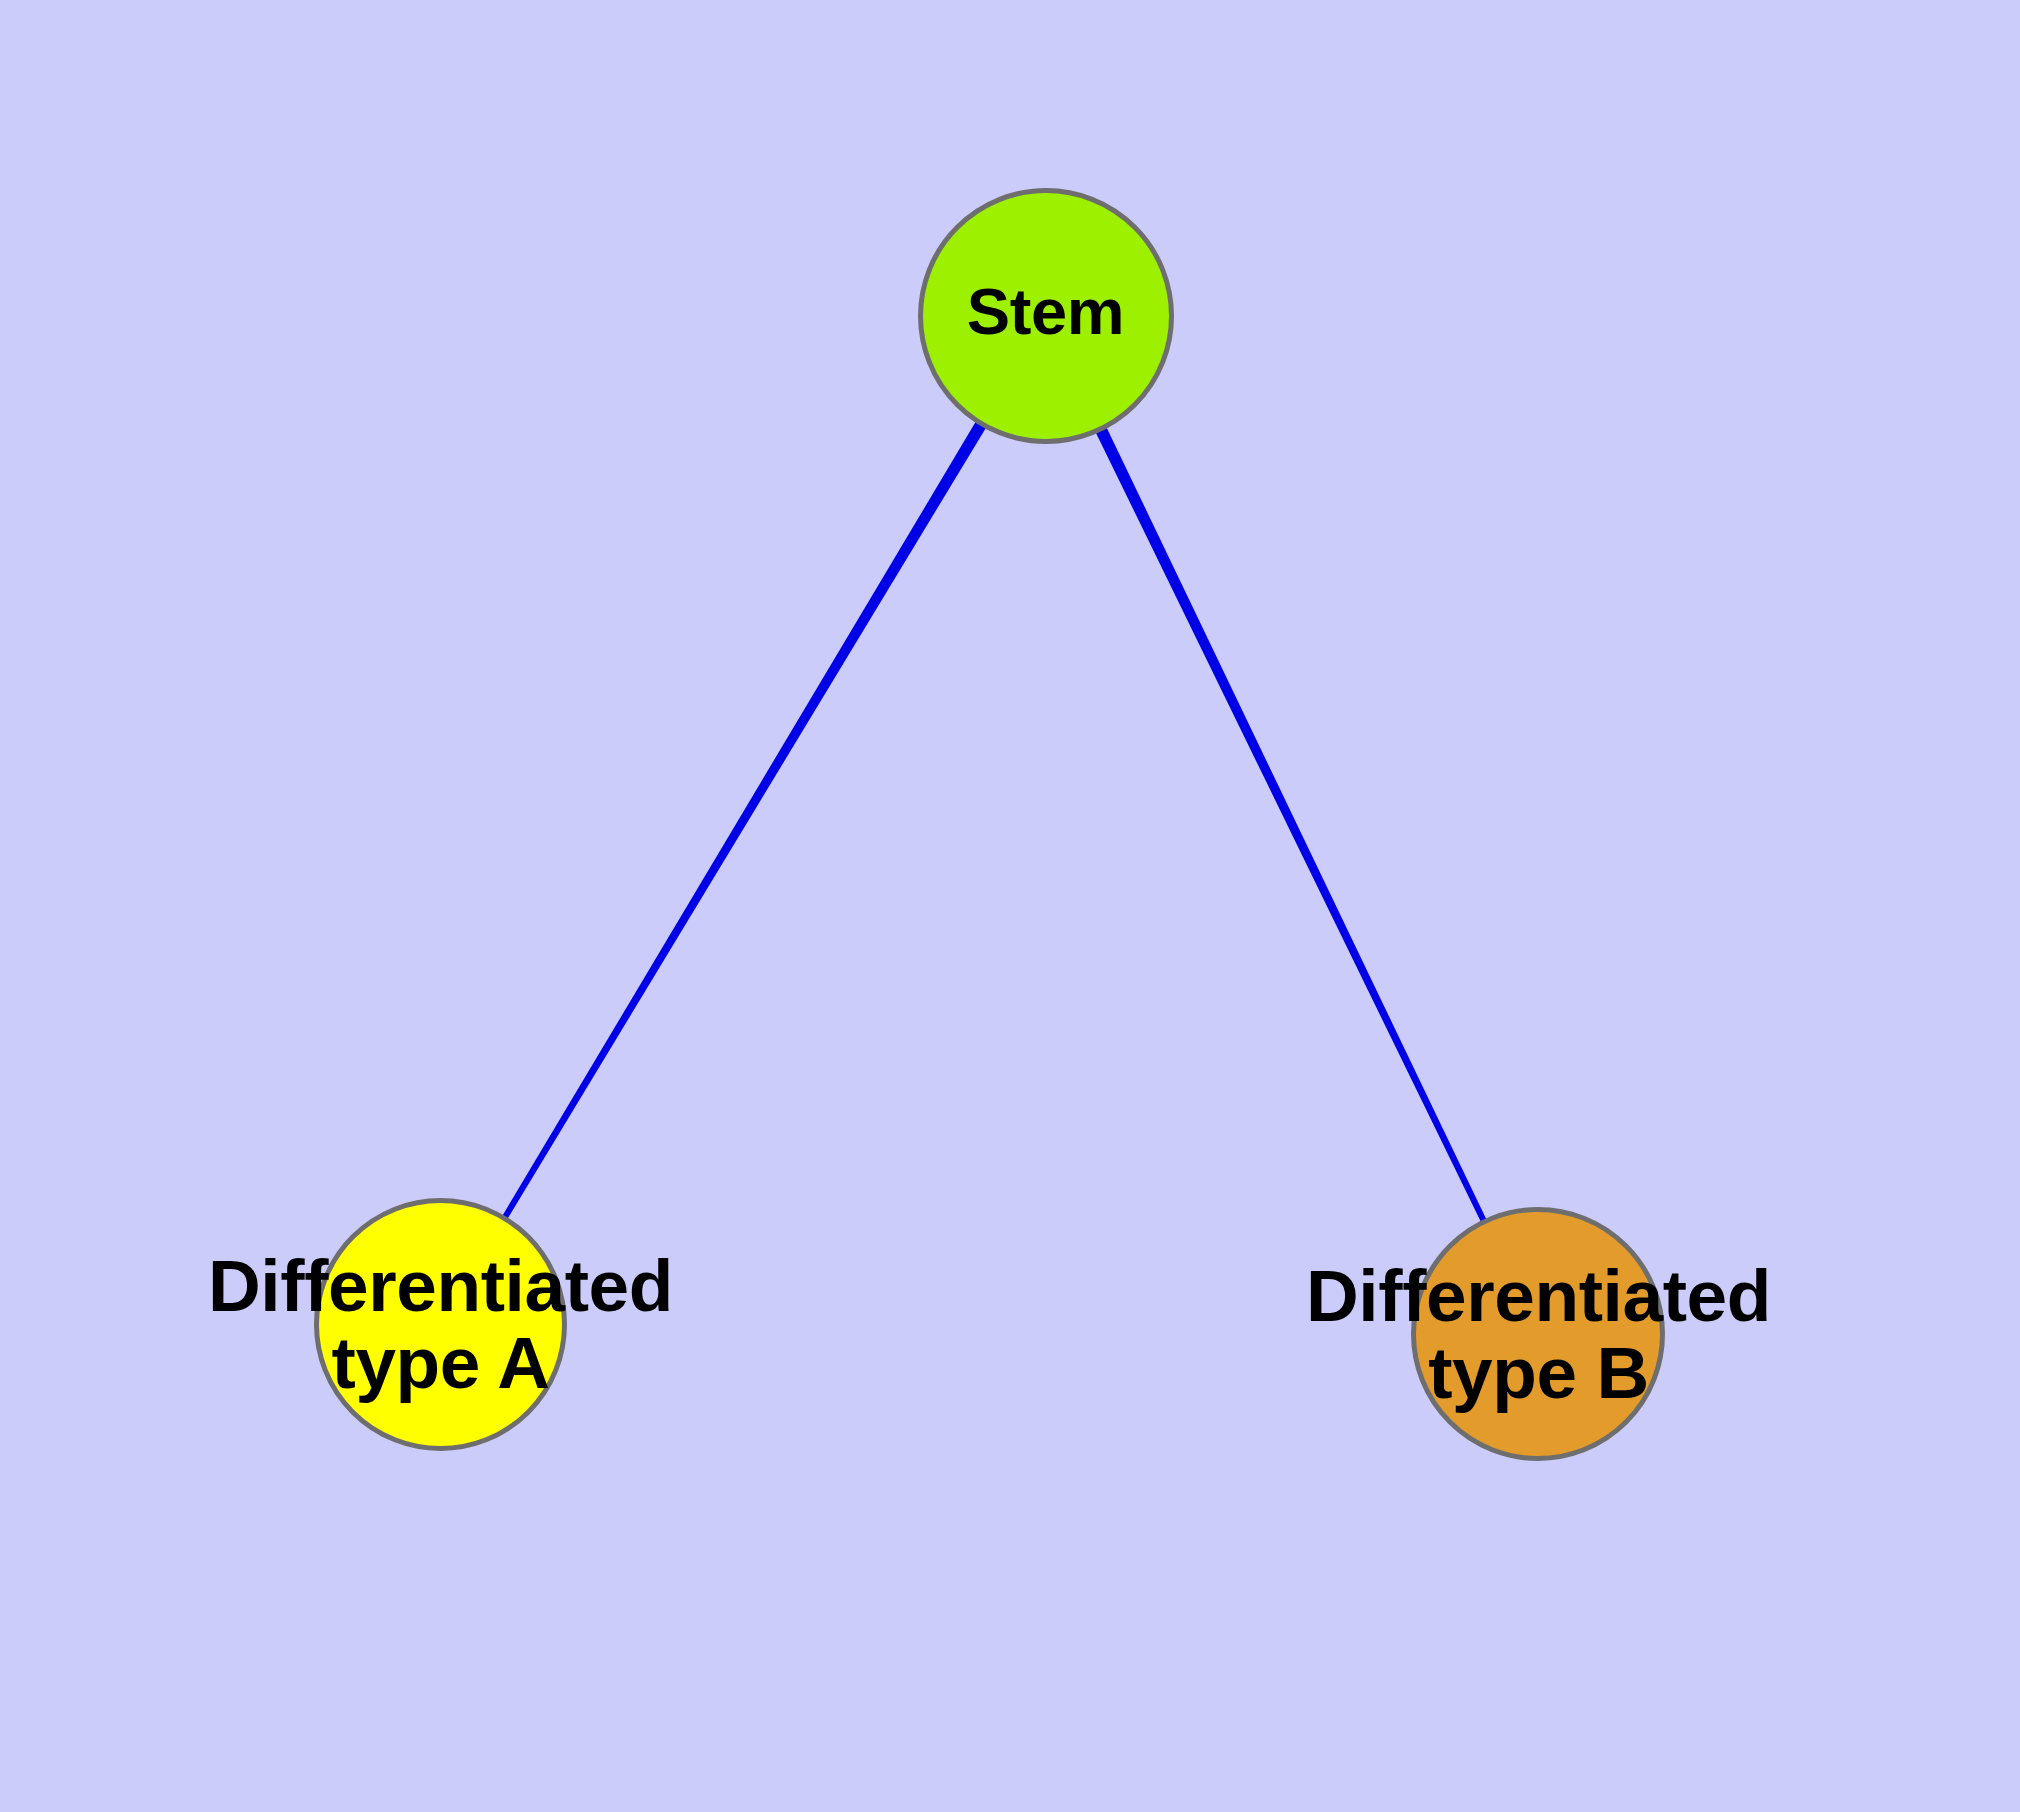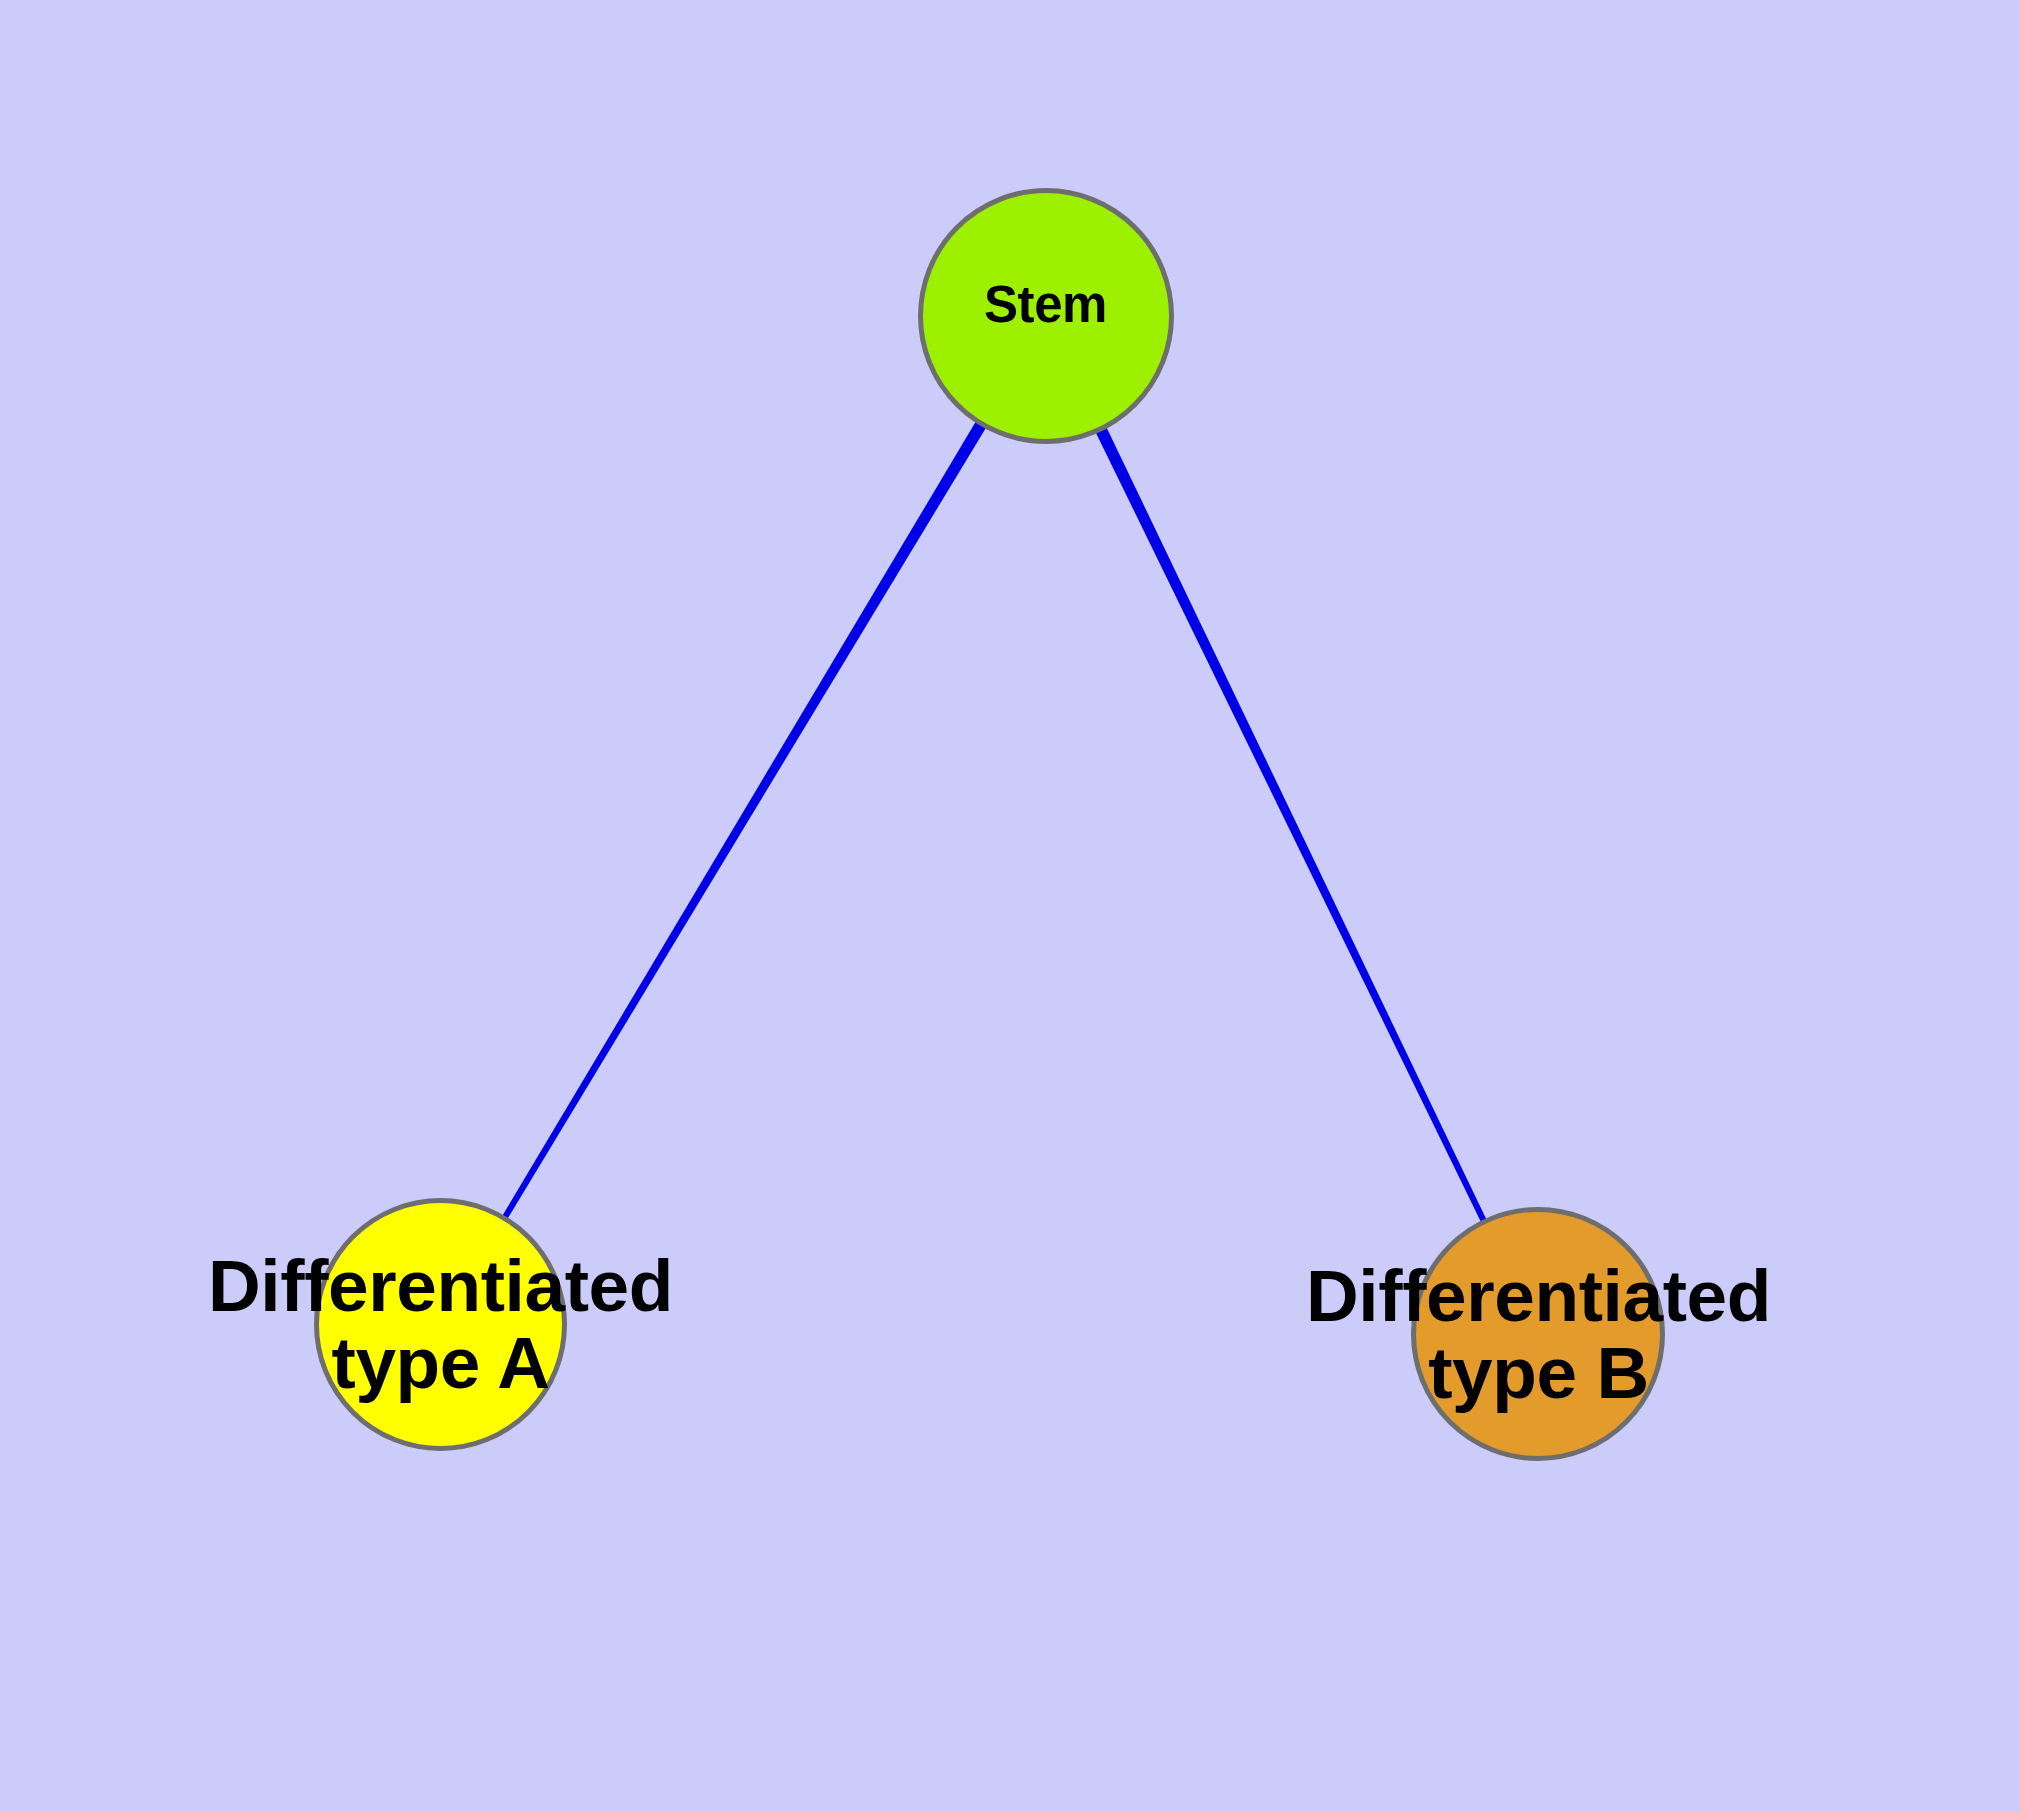--- a/index.html
+++ b/index.html
@@ -47,21 +47,21 @@
     left: 918px;
     top: 188px;
     width: 256px;
     height: 256px;
     background: #9cf000;
   }
   #label-stem {
     left: 791px;
     top: 274px;
     width: 510px;
-    font-size: 51px;
+    font-size: 65px;
   }
   #node-diff-a {
     left: 314px;
     top: 1197px;
     width: 253px;
     height: 254px;
     background: #ffff00;
   }
   #label-diff-a {
     left: 102px;

